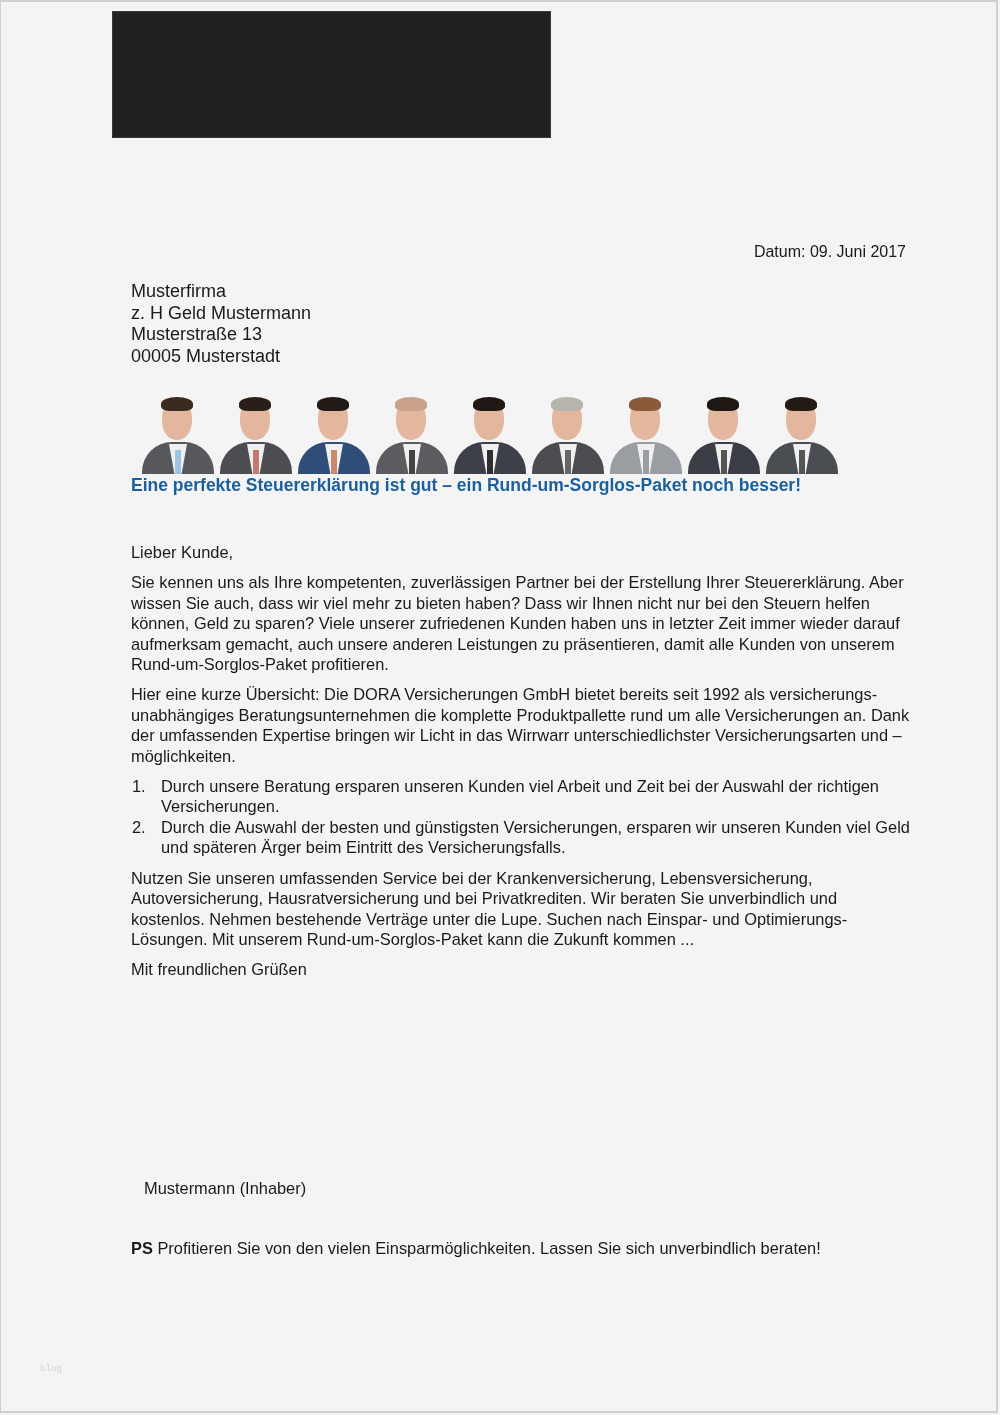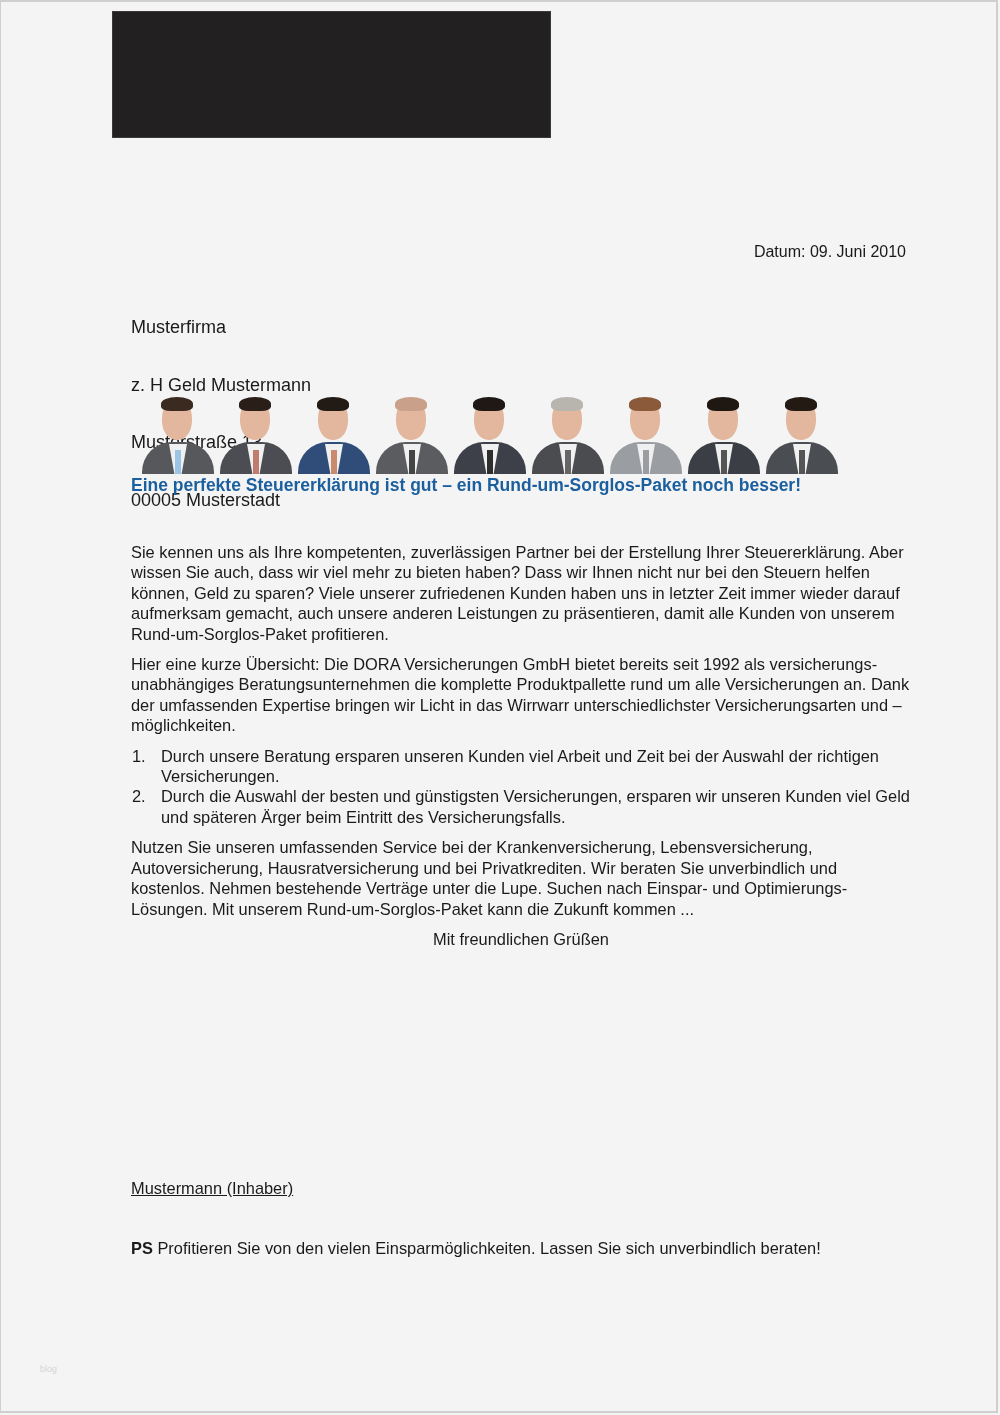--- a/index.html
+++ b/index.html
@@ -17,21 +17,21 @@
     position: absolute; left: 112px; top: 11px; width: 439px; height: 127px;
     background: #232021; border: 1px solid #3a3a3a; box-sizing: border-box;
   }
   .date {
     position: absolute; left: 660px; width: 246px; top: 243px;
     text-align: right; font-size: 16px;
   }
   .address {
     position: absolute; left: 131px; top: 281px; font-size: 18px; line-height: 21.5px;
   }
-  .address div { white-space: nowrap; margin-top: 36px; }
+  .address div { white-space: nowrap; }
   .team-strip {
     position: absolute; left: 140px; top: 396px; width: 700px; height: 78px;
     display: flex; justify-content: space-between; align-items: flex-end;
   }
   .person { position: relative; width: 76px; height: 78px; }
   .person .head {
     position: absolute; left: 22px; top: 4px; width: 30px; height: 40px;
     border-radius: 45% 45% 48% 48%; background: #e2b79d;
   }
   .person .hair {
@@ -56,36 +56,36 @@
   .body-text {
     position: absolute; left: 131px; top: 542px; width: 780px;
     font-size: 16.4px; line-height: 20.4px;
   }
   .body-text p { margin: 0 0 10px 0; }
   .salutation { margin-bottom: 10px !important; }
   .list { margin: 0 0 10px 0; padding: 0; list-style: none; }
   .list li { position: relative; padding-left: 30px; }
   .list .num { position: absolute; left: 1px; top: 0; }
   .bold { font-weight: bold; }
-  .closing { margin-top: 0; text-align: center; }
-  .signature { position: absolute; left: 131px; top: 1179px; font-size: 16.4px; text-decoration: underline; }
+  .closing { margin-top: 0; }
+  .signature { position: absolute; left: 144px; top: 1179px; font-size: 16.4px; }
   .ps { position: absolute; left: 131px; top: 1239px; font-size: 16.4px; white-space: nowrap; }
   .watermark {
     position: absolute; left: 40px; top: 1364px; font-size: 9px; color: #d2d2d2;
-    font-family: Liberation Sans, sans-serif;
+    font-family: Liberation Mono, monospace;
   }
 </style>
 </head>
 <body>
 
 <div class="page-frame"></div>
 
 <div class="logo-block"></div>
 
-<div class="date">Datum: 09. Juni 2010</div>
+<div class="date">Datum: 09. Juni 2017</div>
 
 <div class="address">
   <div>Musterfirma</div>
   <div>z. H Geld Mustermann</div>
   <div>Musterstraße 13</div>
   <div>00005 Musterstadt</div>
 </div>
 
 <div class="team-strip" id="team-strip">
     <div class="person">
@@ -149,20 +149,21 @@
       <div class="shirt"></div>
       <div class="tie" style="background:#555"></div>
       <div class="head"></div>
       <div class="hair" style="background:#231a14"></div>
     </div>
   </div>
 
 <div class="tagline">Eine perfekte Steuererklärung ist gut – ein Rund-um-Sorglos-Paket noch besser!</div>
 
 <div class="body-text">
+  <p class="salutation">Lieber Kunde,</p>
   <p>Sie kennen uns als Ihre kompetenten, zuverlässigen Partner bei der Erstellung Ihrer Steuererklärung. Aber wissen Sie auch, dass wir viel mehr zu bieten haben? Dass wir Ihnen nicht nur bei den Steuern helfen können, Geld zu sparen? Viele unserer zufriedenen Kunden haben uns in letzter Zeit immer wieder darauf aufmerksam gemacht, auch unsere anderen Leistungen zu präsentieren, damit alle Kunden von unserem Rund-um-Sorglos-Paket profitieren.</p>
   <p>Hier eine kurze Übersicht: Die DORA Versicherungen GmbH bietet bereits seit 1992 als versicherungs-unabhängiges Beratungsunternehmen die komplette Produktpallette rund um alle Versicherungen an. Dank der umfassenden Expertise bringen wir Licht in das Wirrwarr unterschiedlichster Versicherungsarten und –möglichkeiten.</p>
   <ol class="list">
     <li>
       <span class="num">1.</span>
       <span>Durch unsere Beratung ersparen unseren Kunden viel Arbeit und Zeit bei der Auswahl der richtigen Versicherungen.</span>
     </li>
     <li>
       <span class="num">2.</span>
       <span>Durch die Auswahl der besten und günstigsten Versicherungen, ersparen wir unseren Kunden viel Geld und späteren Ärger beim Eintritt des Versicherungsfalls.</span>

